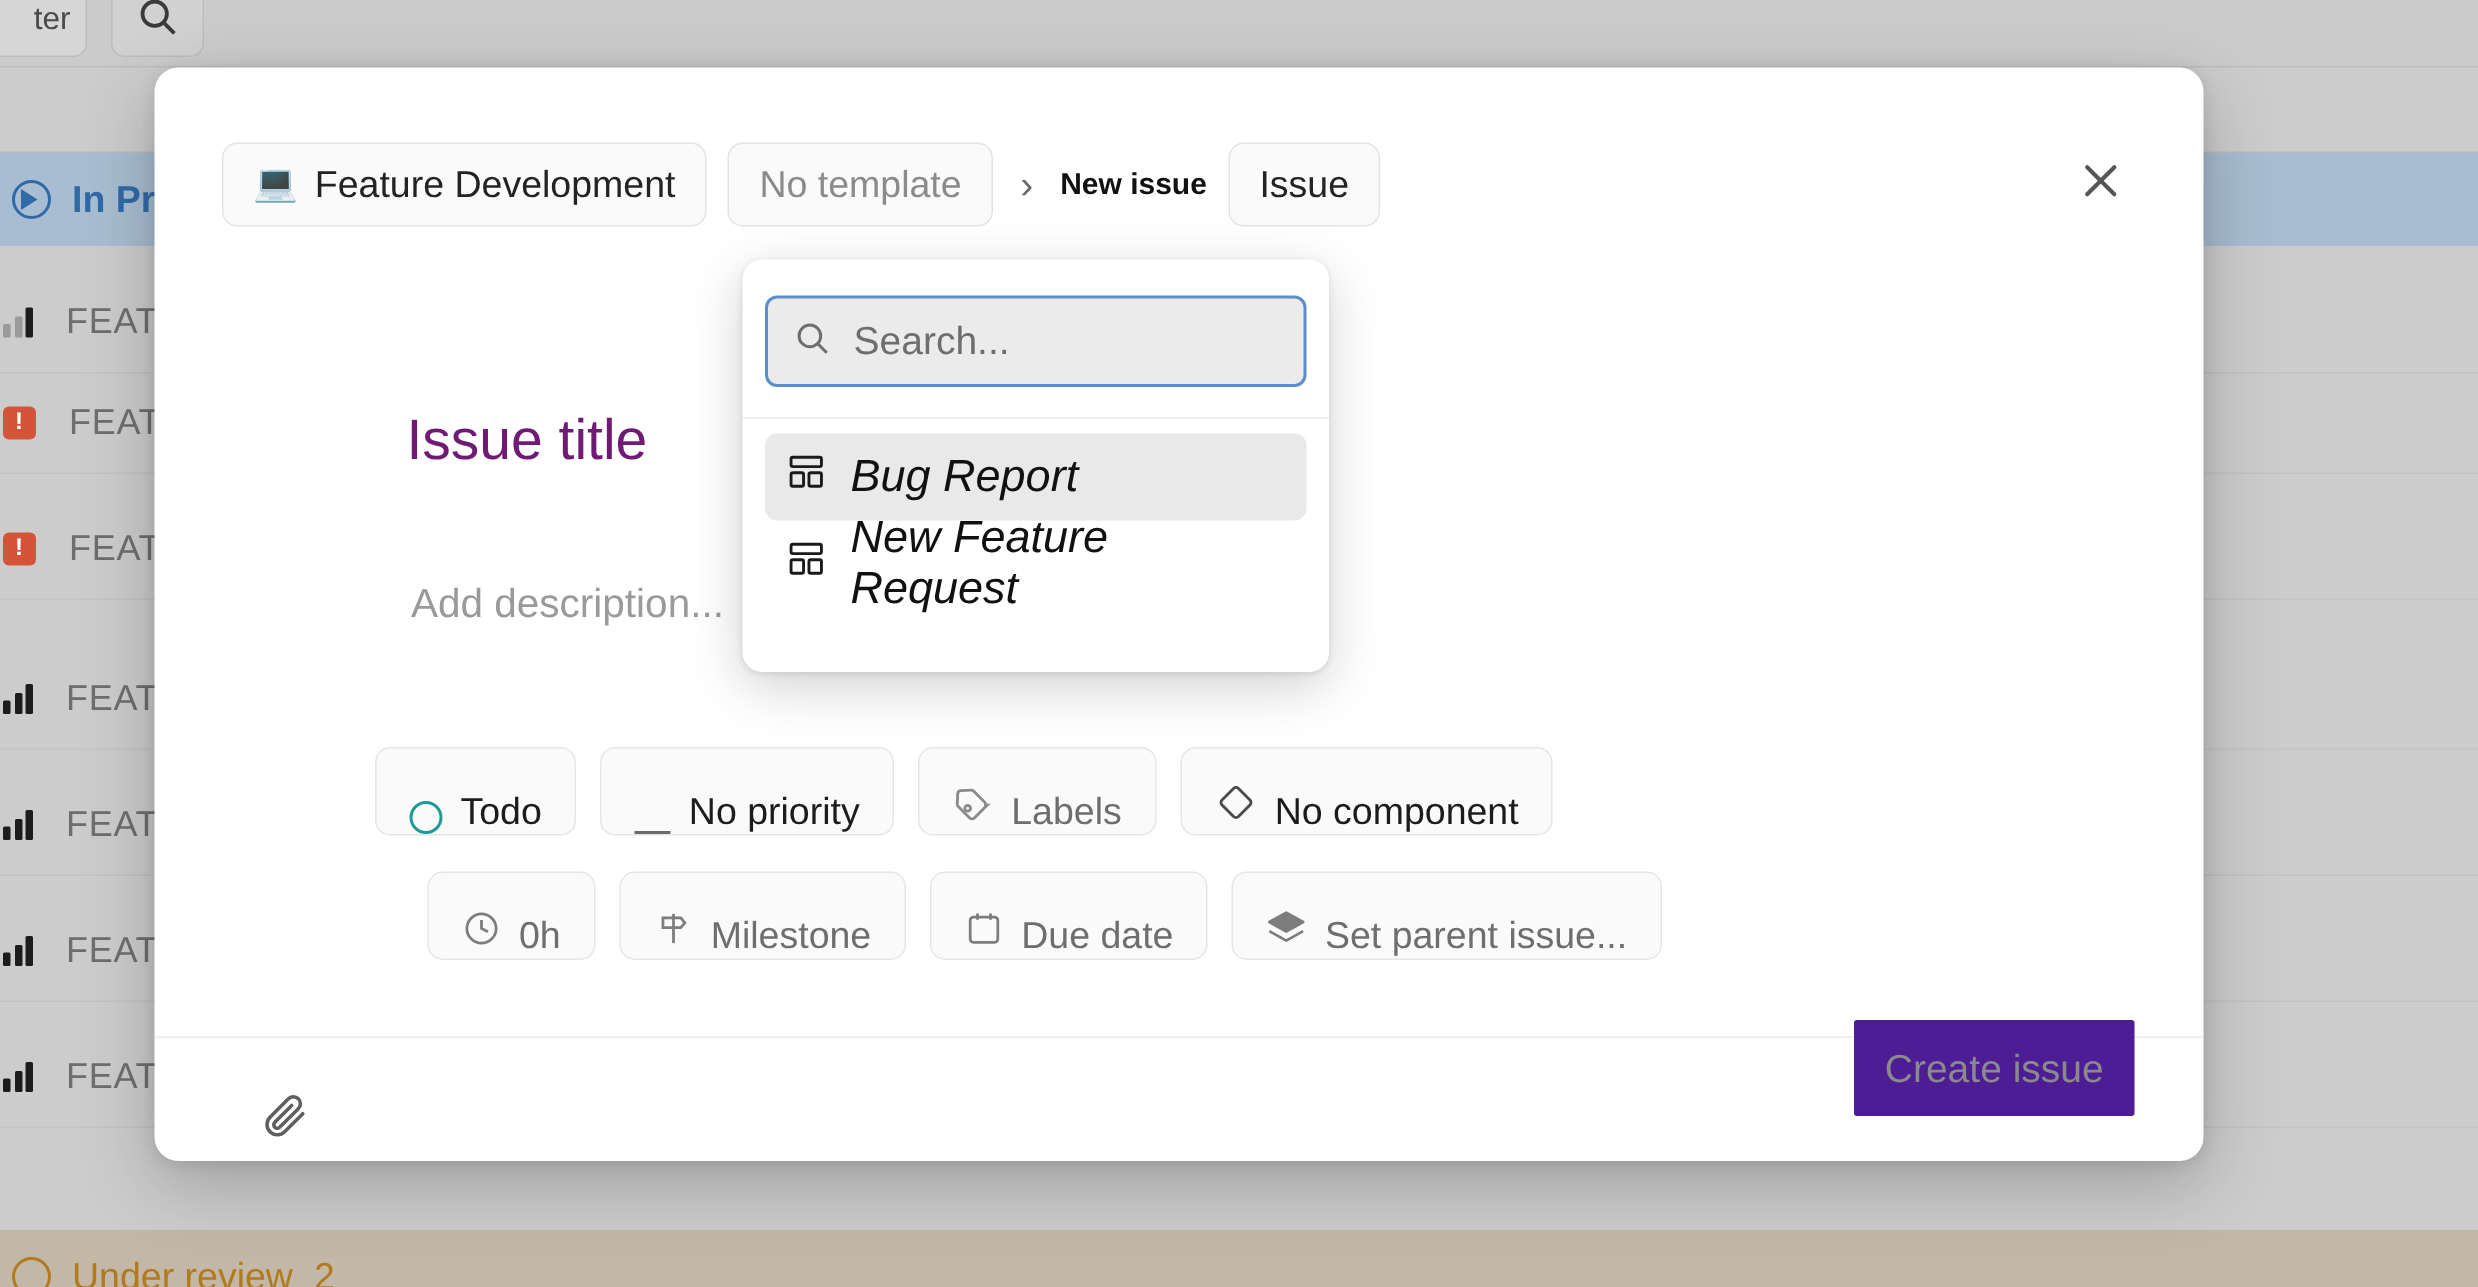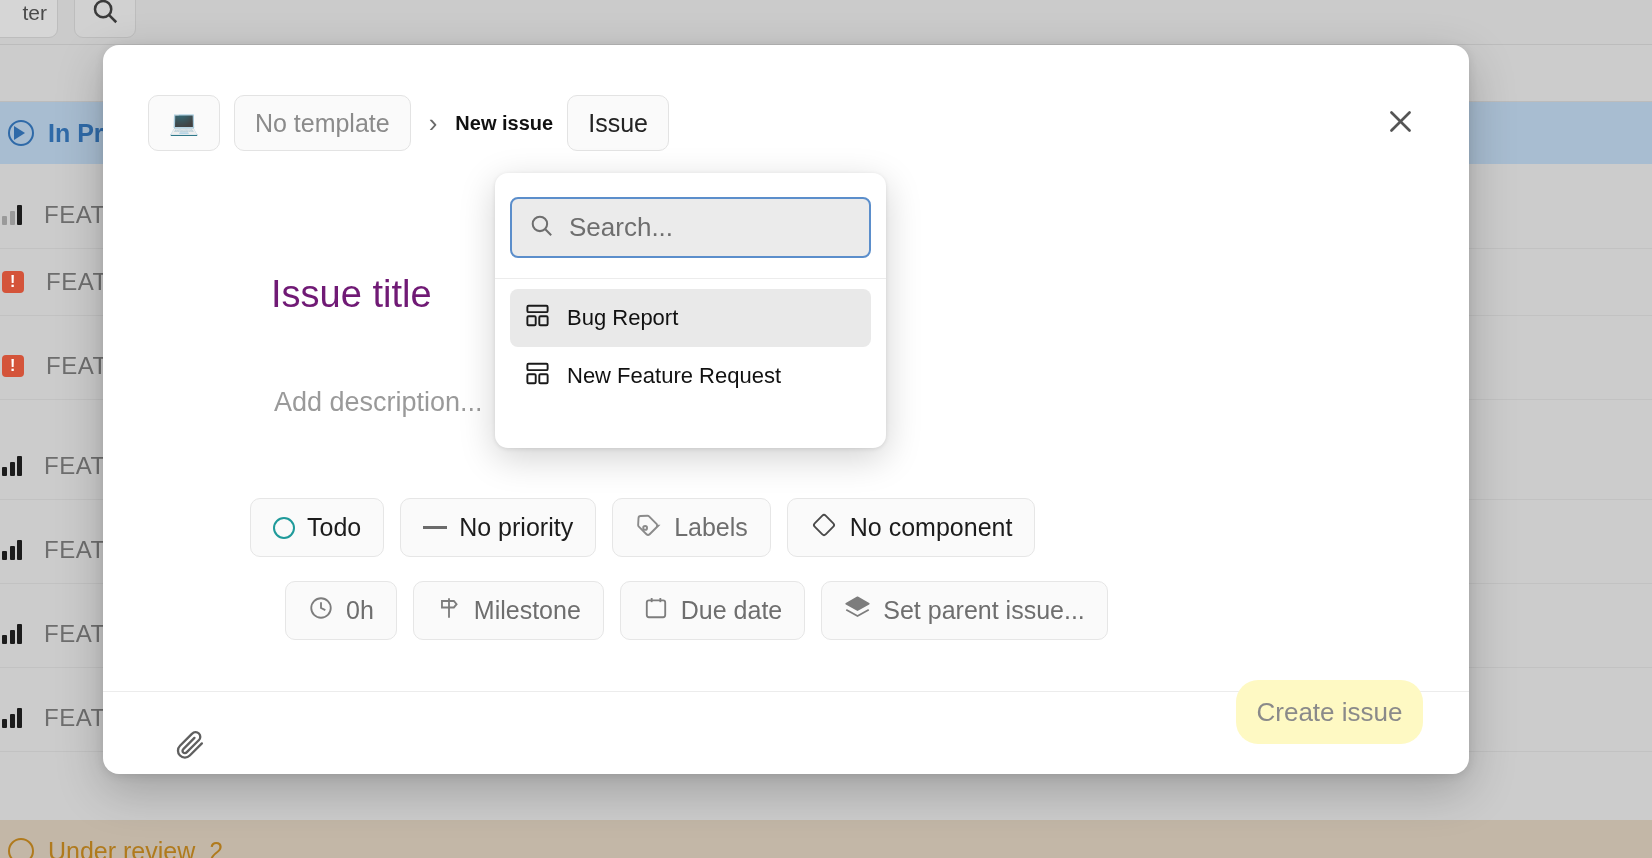--- a/index.html
+++ b/index.html
@@ -155,21 +155,21 @@
   }
 
   .prop-row {
     position: absolute; left: 147px;
     display: flex; align-items: center; gap: 16px;
   }
   .prop-row.r1 { top: 453px; }
   .prop-row.r2 { top: 536px; padding-left: 35px; }
 
   .prop-pill {
-    display: inline-flex; align-items: center; gap: 12px;
+    display: inline-flex; align-items: flex-end; gap: 12px;
     height: 59px;
     padding: 0 22px;
     border: 1px solid #e6e6e6;
     border-radius: 10px;
     background: #fafafa;
     font-size: 25px;
     color: #1c1c1c;
     white-space: nowrap;
     cursor: pointer;
   }
@@ -221,42 +221,43 @@
     width: 100%;
   }
   .dd-search input::placeholder { color: #6e6e6e; }
 
   .dd-list { padding: 10px 15px; }
   .dd-item {
     display: flex; align-items: center; gap: 16px;
     height: 58px;
     padding: 0 14px;
     border-radius: 8px;
-    font-size: 22px;
+    font-size: 30px;
     color: #111;
     cursor: pointer;
+    font-style: italic;
   }
   .dd-item.active { background: #e9e9e9; }
 
   
   .modal-footer-sep {
     position: absolute; left: 0; right: 0; top: 646px;
     height: 1px; background: #ececec;
   }
   .clip-btn {
     position: absolute; left: 60px; top: 676px;
     width: 52px; height: 52px;
     display: flex; align-items: center; justify-content: center;
     cursor: pointer;
   }
   .create-btn {
     position: absolute; right: 46px; top: 635px;
     width: 187px; height: 64px;
-    background: #fef9c3;
-    border: none; border-radius: 22px;
+    background: #4c1d95;
+    border: none; border-radius: 2px;
     font-family: "Liberation Sans", sans-serif;
     font-size: 26px;
     color: #8a8a8a;
     cursor: default;
   }
 </style>
 </head>
 <body>
 
 <div class="bg-app">
@@ -339,20 +340,21 @@
     <span>2</span>
   </div>
 </div>
 
 <div class="modal">
 
   <div class="modal-header">
 
     <div class="pill">
       <span class="emoji">💻</span>
+      <span>Feature Development</span>
     </div>
 
     <div class="pill muted">
       <span>No template</span>
     </div>
 
     <span class="crumb-sep">›</span>
 
     <span class="crumb-title">New issue</span>
 

